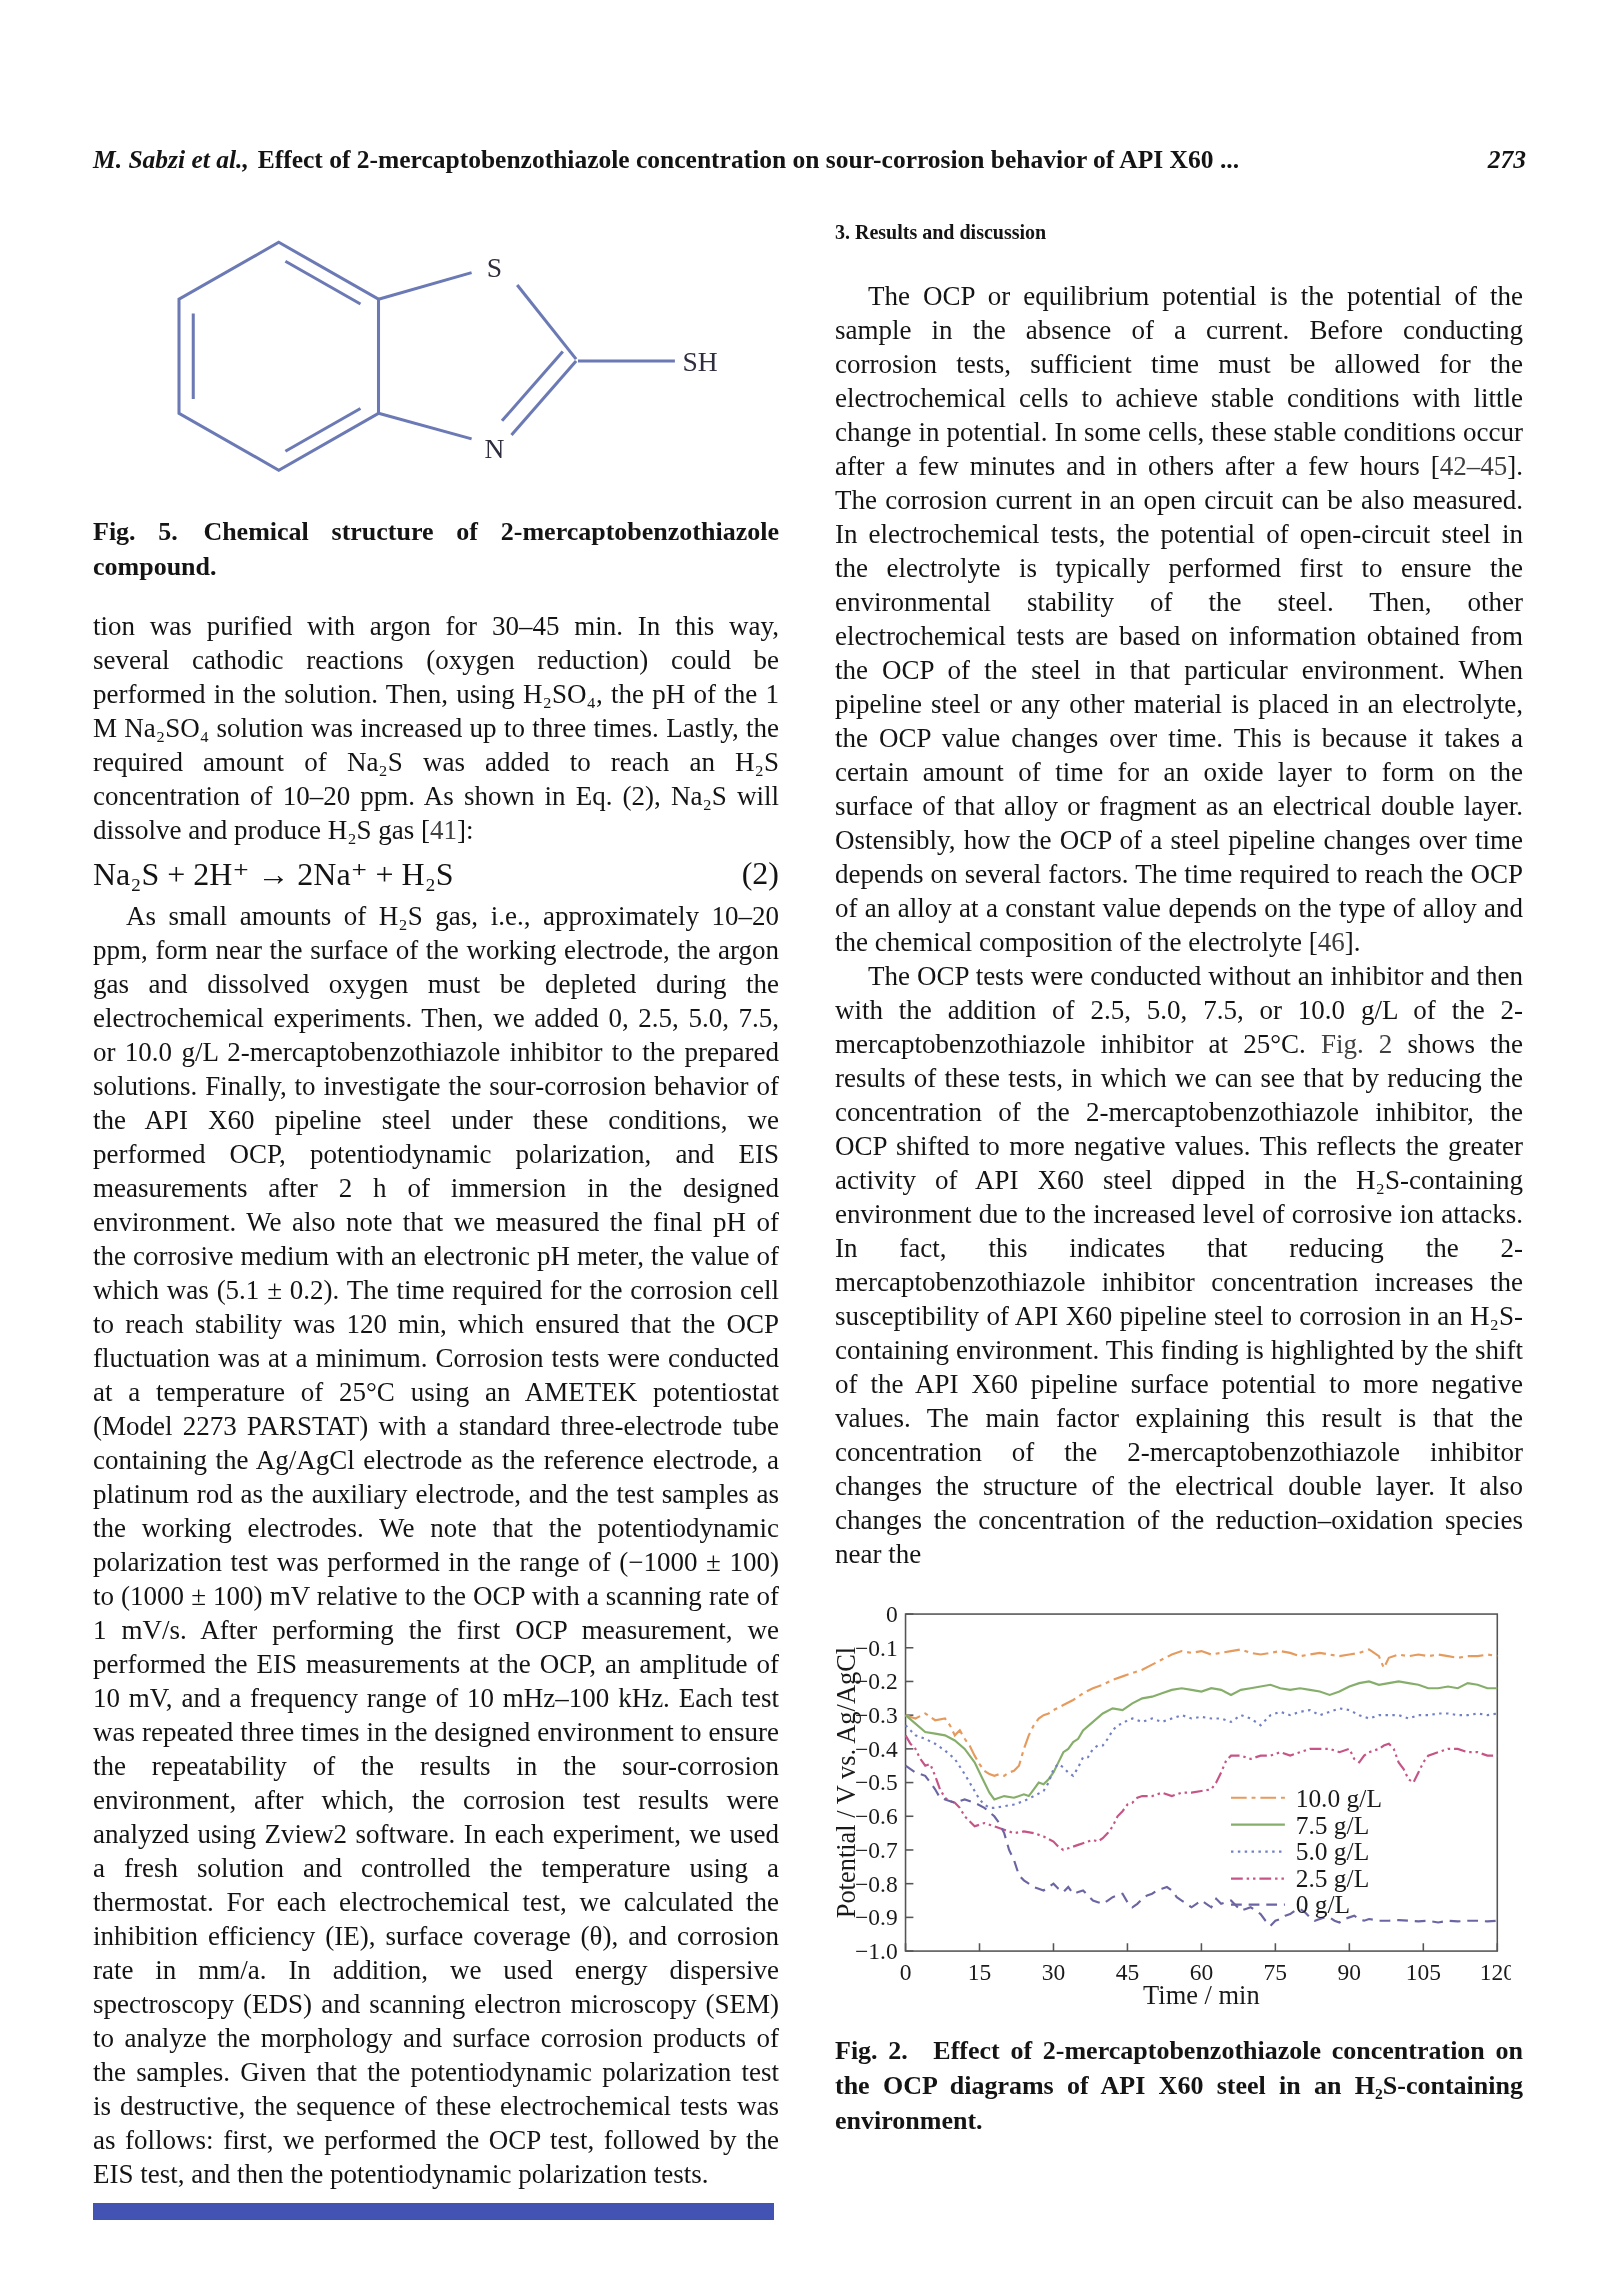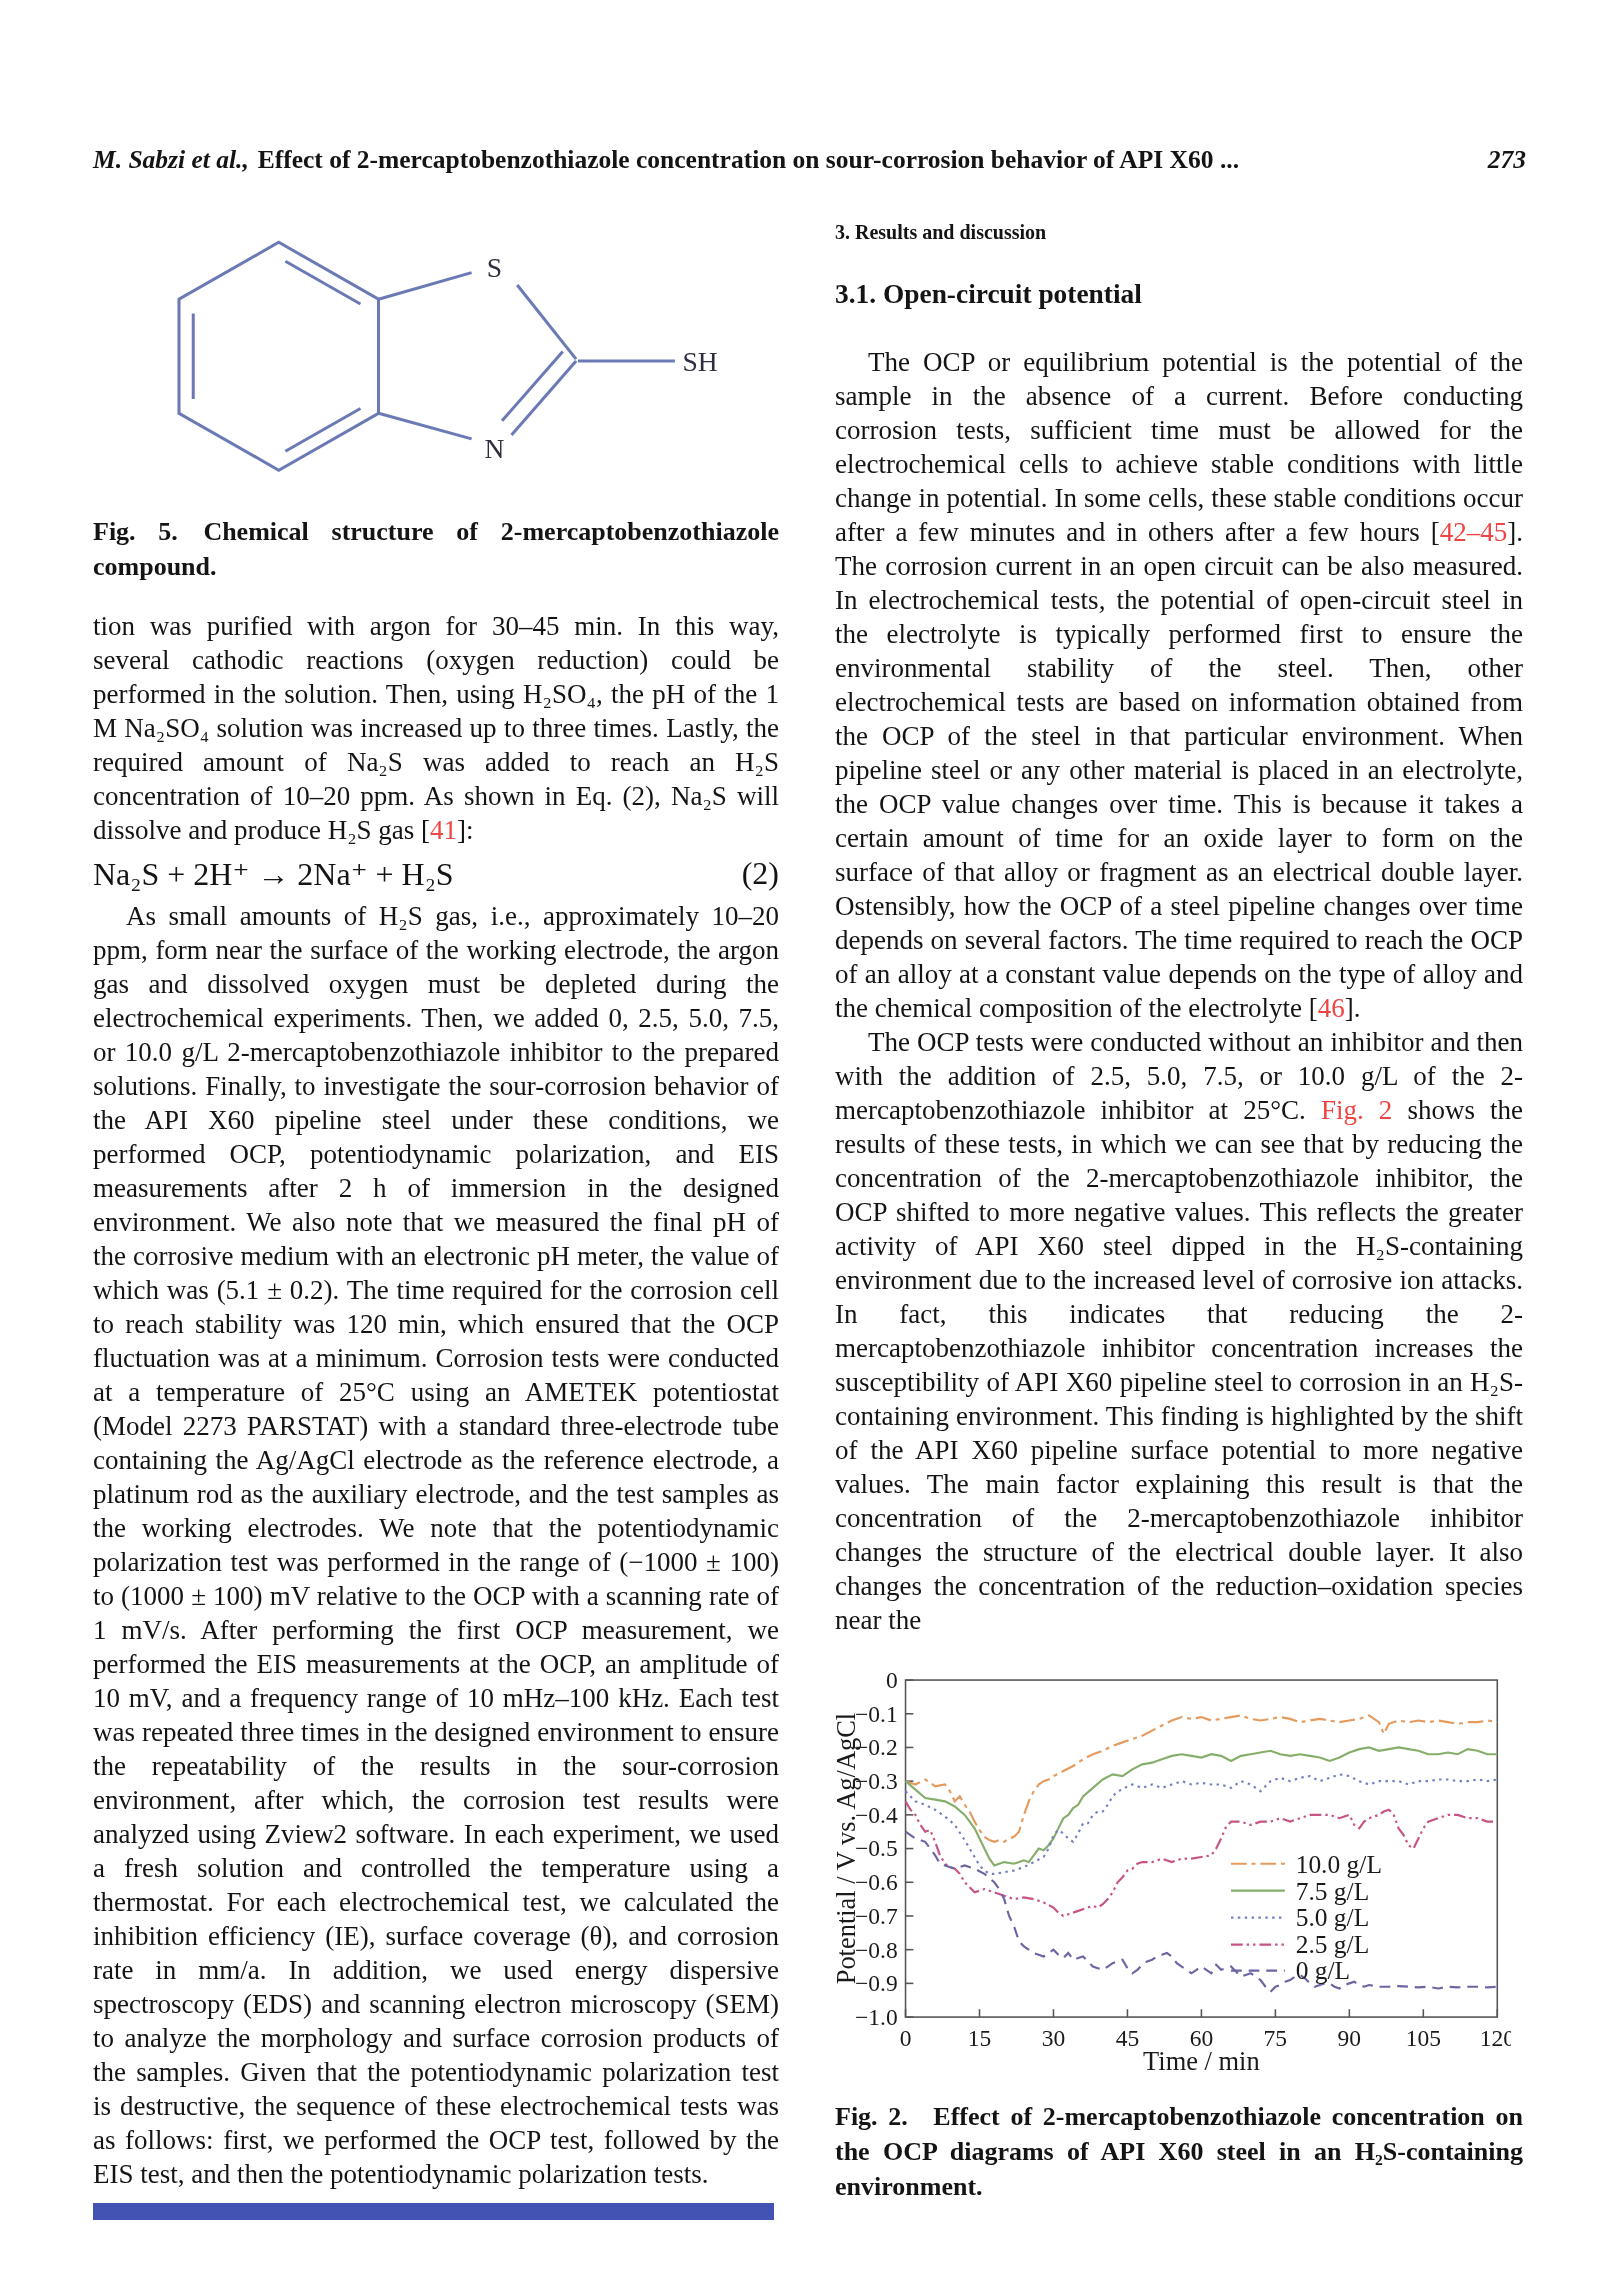--- a/index.html
+++ b/index.html
@@ -8,21 +8,21 @@
   .runhead{position:absolute;left:93px;top:145px;width:1433px;display:flex;
            justify-content:space-between;font-size:25.5px;font-weight:700;}
   .rh-authors{font-style:italic;}
   .rh-title{margin-left:8.8px;}
   .rh-page{font-style:italic;font-weight:600;}
   .col{position:absolute;top:201px;width:686px;}
   .col.left{left:93px;}
   .col.right{left:835px;width:688px;}
   .bodytext{font-size:27px;line-height:34px;text-align:justify;margin:0;}
   .indent{text-indent:33px;}
-  .cite{color:#ef4444;}
+  .cite{color:#404040;}
   .molwrap{margin:5.9px 0 0 29px;}
   .figcap{font-size:26px;line-height:35px;font-weight:700;text-align:justify;margin:13.7px 0 0 0;}
   .figcap .cap-label{margin-right:25.5px;}
   .equation{display:flex;justify-content:space-between;font-size:32px;margin:7.8px 0 5.9px 0;}
   h2.sechead{font-size:20px;margin:19.6px 0 0 0;font-weight:700;}
   h3.subhead{font-size:27.4px;margin:35px 0 0 0;font-weight:700;}
   .p-top{margin-top:35px;}
   .chartwrap{margin-top:33px;}
   .tick{font-size:24px;fill:#1a1a1a;font-family:"Liberation Serif","DejaVu Serif",serif;}
   .legend{font-size:26px;fill:#1a1a1a;font-family:"Liberation Serif","DejaVu Serif",serif;}
@@ -77,21 +77,20 @@
       <span>(2)</span>
     </div>
 
     <p class="bodytext indent"><span>As small amounts of H₂S gas, i.e., approximately 10–20 ppm, form near the surface of the working electrode, the argon gas and dissolved oxygen must be depleted during the electrochemical experiments. Then, we added 0, 2.5, 5.0, 7.5, or 10.0 g/L 2-mercaptobenzothiazole inhibitor to the prepared solutions. Finally, to investigate the sour-corrosion behavior of the API X60 pipeline steel under these conditions, we performed OCP, potentiodynamic polarization, and EIS measurements after 2 h of immersion in the designed environment. We also note that we measured the final pH of the corrosive medium with an electronic pH meter, the value of which was (5.1 ± 0.2). The time required for the corrosion cell to reach stability was 120 min, which ensured that the OCP fluctuation was at a minimum. Corrosion tests were conducted at a temperature of 25°C using an AMETEK potentiostat (Model 2273 PARSTAT) with a standard three-electrode tube containing the Ag/AgCl electrode as the reference electrode, a platinum rod as the auxiliary electrode, and the test samples as the working electrodes. We note that the potentiodynamic polarization test was performed in the range of (−1000 ± 100) to (1000 ± 100) mV relative to the OCP with a scanning rate of 1 mV/s. After performing the first OCP measurement, we performed the EIS measurements at the OCP, an amplitude of 10 mV, and a frequency range of 10 mHz–100 kHz. Each test was repeated three times in the designed environment to ensure the repeatability of the results in the sour-corrosion environment, after which, the corrosion test results were analyzed using Zview2 software. In each experiment, we used a fresh solution and controlled the temperature using a thermostat. For each electrochemical test, we calculated the inhibition efficiency (IE), surface coverage (θ), and corrosion rate in mm/a. In addition, we used energy dispersive spectroscopy (EDS) and scanning electron microscopy (SEM) to analyze the morphology and surface corrosion products of the samples. Given that the potentiodynamic polarization test is destructive, the sequence of these electrochemical tests was as follows: first, we performed the OCP test, followed by the EIS test, and then the potentiodynamic polarization tests.</span></p>
 
   </div>
 
   <div class="col right">
 
     <h2 class="sechead">3. Results and discussion</h2>
-    <h3 class="subhead">3.1. Open-circuit potential</h3>
 
     <p class="bodytext indent p-top"><span>The OCP or equilibrium potential is the potential of the sample in the absence of a current. Before conducting corrosion tests, sufficient time must be allowed for the electrochemical cells to achieve stable conditions with little change in potential. In some cells, these stable conditions occur after a few minutes and in others after a few hours [</span><span class="cite">42–45</span><span>]. The corrosion current in an open circuit can be also measured. In electrochemical tests, the potential of open-circuit steel in the electrolyte is typically performed first to ensure the environmental stability of the steel. Then, other electrochemical tests are based on information obtained from the OCP of the steel in that particular environment. When pipeline steel or any other material is placed in an electrolyte, the OCP value changes over time. This is because it takes a certain amount of time for an oxide layer to form on the surface of that alloy or fragment as an electrical double layer. Ostensibly, how the OCP of a steel pipeline changes over time depends on several factors. The time required to reach the OCP of an alloy at a constant value depends on the type of alloy and the chemical composition of the electrolyte [</span><span class="cite">46</span><span>].</span></p>
     <p class="bodytext indent"><span>The OCP tests were conducted without an inhibitor and then with the addition of 2.5, 5.0, 7.5, or 10.0 g/L of the 2-mercaptobenzothiazole inhibitor at 25°C. </span><span class="cite">Fig. 2</span><span> shows the results of these tests, in which we can see that by reducing the concentration of the 2-mercaptobenzothiazole inhibitor, the OCP shifted to more negative values. This reflects the greater activity of API X60 steel dipped in the H₂S-containing environment due to the increased level of corrosive ion attacks. In fact, this indicates that reducing the 2-mercaptobenzothiazole inhibitor concentration increases the susceptibility of API X60 pipeline steel to corrosion in an H₂S-containing environment. This finding is highlighted by the shift of the API X60 pipeline surface potential to more negative values. The main factor explaining this result is that the concentration of the 2-mercaptobenzothiazole inhibitor changes the structure of the electrical double layer. It also changes the concentration of the reduction–oxidation species near the</span></p>
 
     <div class="chartwrap">
       <svg id="ocp-svg" width="676" height="412" viewBox="0 0 690 420">
           <rect x="72" y="10" width="604" height="344" fill="none" stroke="#555" stroke-width="1.6"></rect>
           <line x1="72" y1="354" x2="72" y2="346" stroke="#555" stroke-width="1.6"></line>
           <text x="72" y="384" text-anchor="middle" class="tick">0</text>
           <line x1="147.5" y1="354" x2="147.5" y2="346" stroke="#555" stroke-width="1.6"></line>

